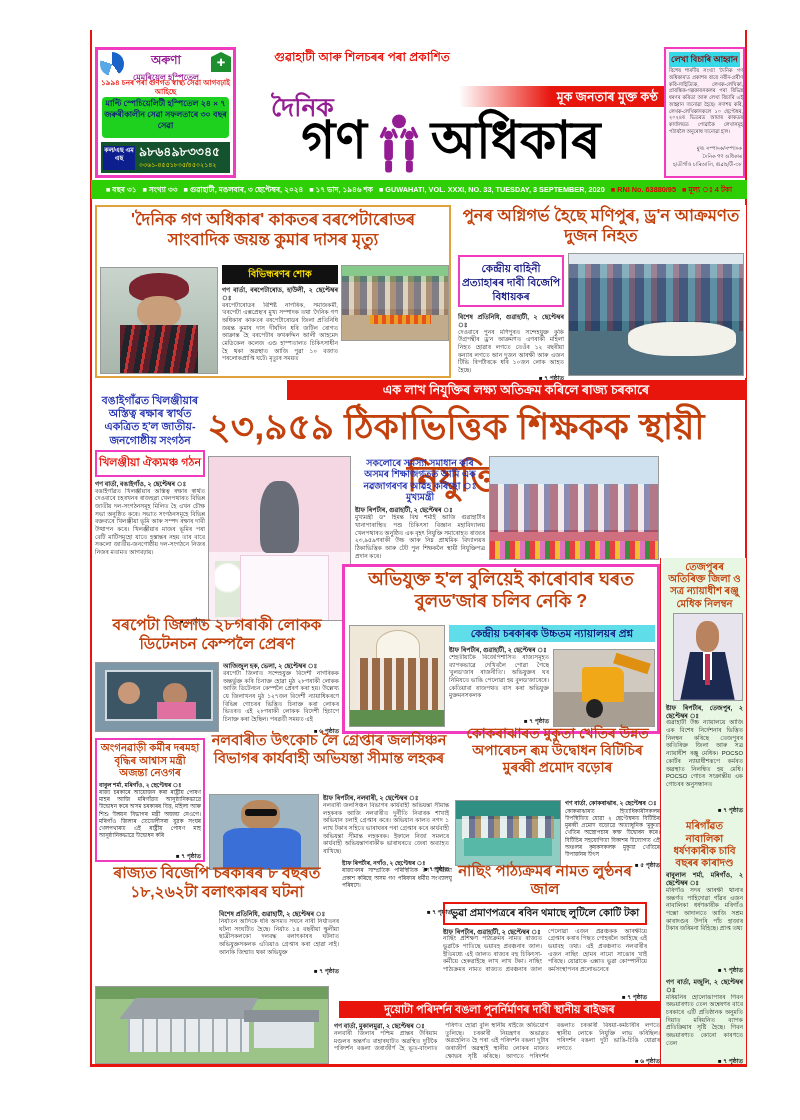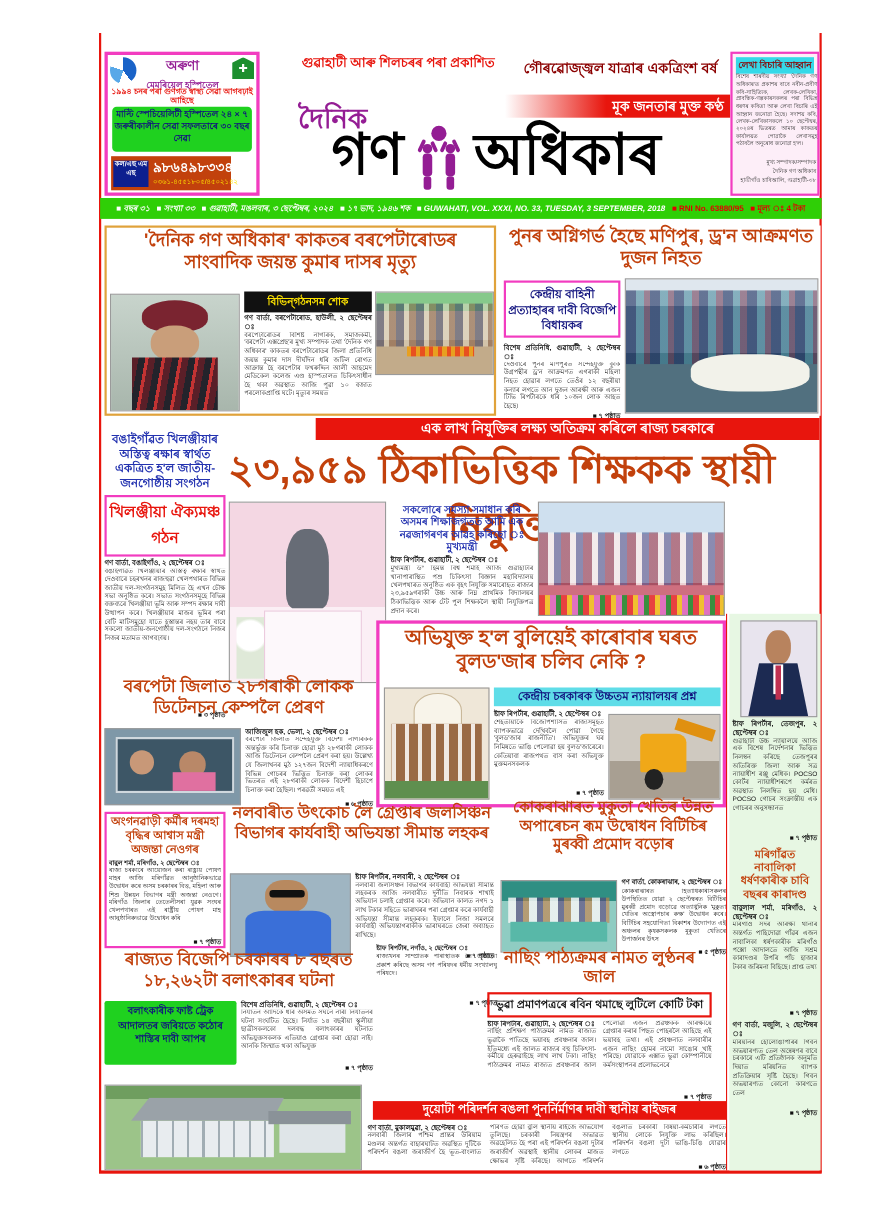--- a/index.html
+++ b/index.html
@@ -62,21 +62,21 @@
   .ph-judge .face{left:33%;top:9%;width:34%;height:36%;background:#b8835e;border-radius:45%;}
   .ph-judge .suit{left:10%;top:44%;width:80%;height:56%;background:#1c2a52;clip-path:polygon(0 100%,18% 0,82% 0,100% 100%);}
   .ph-judge .shirt{left:43%;top:45%;width:14%;height:32%;background:#fff;}
   .ph-judge .tie{left:47%;top:47%;width:7%;height:36%;background:#c03050;}
   .ph-house{background:linear-gradient(180deg,#6f9e5f 0 16%,#9cc489 16%);}
   .ph-house .roof{left:10%;top:14%;width:60%;height:28%;background:#9aa2a8;clip-path:polygon(0 100%,12% 0,100% 0,92% 100%);}
   .ph-house .wall{left:14%;top:42%;width:52%;height:44%;background-color:#e8ecef;background-image:repeating-linear-gradient(90deg,rgba(90,110,120,.5) 0 2px,transparent 2px 14px);}
   .ph-house .roof2{left:64%;top:30%;width:32%;height:16%;background:#8a9298;}
   .ph-house .wall2{left:68%;top:46%;width:26%;height:34%;background:#dfe5e8;}
   .rail{background:#e8150d;}
-  .seg-w{color:#ffffff;font-style:italic;}
+  .seg-w{color:#ffffff;}
   .seg-r{color:#e20000;}
   .band-green{background:#2fcf06;}
   .flag-dark{background:#111;color:#ffe400;font-weight:bold;text-align:center;}
   .cyan-band{background:#5fdde8;color:#10127e;font-weight:bold;text-align:center;}
   .green-ad{background:#1fd11f;color:#10127e;font-weight:bold;text-align:center;border-radius:4px;}
   .cols2{column-count:2;column-gap:6px;}
   .cols3{column-count:3;column-gap:8px;}
 </style>
 </head>
 <body>
@@ -89,30 +89,29 @@
 
   <div class="abs" style="left:76px;top:47px;width:141px;height:131px;border:3px solid #f23cc0;background:#fff;">
     <div class="abs" style="left:2px;top:2px;width:24px;height:24px;border-radius:50%;background:conic-gradient(#1a63c8 0 40%,#ffffff 40% 55%,#58a8e8 55% 80%,#ffffff 80%);"></div>
     <div class="abs purple ctr" style="left:26px;top:1px;width:84px;">
       <div class="b" style="font-size:12px;">অৰুণা</div>
       <div class="b" style="font-size:8px;">মেমৰিয়েল হস্পিতেল</div>
     </div>
     <div class="abs" style="right:2px;top:2px;width:20px;height:20px;background:#1d8f2f;clip-path:polygon(50% 0,100% 25%,100% 100%,0 100%,0 25%);color:#fff;font-size:10px;text-align:center;line-height:22px;">✚</div>
     <div class="abs red b ctr" style="left:3px;top:28px;width:129px;font-size:7.2px;line-height:1.25;">১৯৯৪ চনৰ পৰা গুণগত স্বাস্থ্য সেৱা আগবঢ়াই আহিছে</div>
     <div class="abs green-ad" style="left:4px;top:47px;width:127px;height:41px;font-size:8px;line-height:1.35;padding:2px;">মাল্টি স্পেচিয়েলিটী হস্পিতেল ২৪ × ৭ জৰুৰীকালীন সেৱা সফলতাৰে ৩০ বছৰ সেৱা</div>
-    <div class="abs" style="left:3px;top:92px;width:109px;height:31px;background:#c2410c;">
+    <div class="abs" style="left:3px;top:92px;width:129px;height:31px;background:#14532d;">
       <div class="abs ctr" style="left:2px;top:4px;width:32px;height:24px;background:#0d1f8f;color:#fff;font-size:6.3px;font-weight:bold;line-height:1.2;">কল/এছ এম এছ</div>
       <div class="abs b" style="left:38px;top:1px;width:90px;color:#fff;font-size:12.5px;">৯৮৬৪৯৮৩৩৪৫</div>
       <div class="abs" style="left:38px;top:18px;width:90px;color:#ffe400;font-size:6.3px;">০৩৬১-৪৫৫১৮০৫/৪৫০২১৪২</div>
     </div>
   </div>
 
   <div class="abs red b ctr" style="left:248px;top:50px;width:190px;font-size:12px;line-height:1.3;">গুৱাহাটী আৰু শিলচৰৰ পৰা প্ৰকাশিত</div>
 
-  <div class="abs dred b ctr" style="left:438px;top:52px;width:214px;font-size:13px;">গৌৰৱোজ্জ্বল যাত্ৰাৰ একত্ৰিংশ বৰ্ষ</div>
 
   <div class="abs" style="left:440px;top:86px;width:205px;height:21px;background:linear-gradient(90deg,#ffffff,#e8150d 45%);">
     <div class="abs b" style="right:6px;top:2px;color:#fff;font-size:12.5px;">মূক জনতাৰ মুক্ত কণ্ঠ</div>
   </div>
 
   <div class="abs purple b" style="left:252px;top:88px;font-size:25px;">দৈনিক</div>
   <div class="abs" style="left:218px;top:106px;width:428px;height:74px;display:flex;align-items:center;justify-content:center;gap:6px;">
     <span class="b" style="font-size:52px;color:#000;">গণ</span>
     <svg width="52" height="62" viewBox="0 0 60 70">
       <g fill="#941d94">
@@ -140,34 +139,34 @@
       <div>দৈনিক গণ অধিকাৰ</div>
       <div>হাতীগাঁও চাৰিআলি, গুৱাহাটী-৩৮</div>
     </div>
   </div>
 
   <div class="abs band-green" style="left:72px;top:180px;width:656px;height:19px;display:flex;align-items:center;justify-content:center;gap:6px;font-size:7.3px;font-weight:bold;white-space:nowrap;">
     <span class="seg-w">■ বছৰ ৩১</span>
     <span class="seg-w">■ সংখ্যা ৩৩</span>
     <span class="seg-w">■ গুৱাহাটী, মঙলবাৰ, ৩ ছেপ্টেম্বৰ, ২০২৪</span>
     <span class="seg-w">■ ১৭ ভাদ, ১৯৪৬ শক</span>
-    <span class="seg-w">■ GUWAHATI, VOL. XXXI, NO. 33, TUESDAY, 3 SEPTEMBER, 2018</span>
+    <span class="seg-w">■ GUWAHATI, VOL. XXXI, NO. 33, TUESDAY, 3 SEPTEMBER, 2020</span>
     <span class="seg-r">■ RNI No. 63880/95</span>
     <span class="seg-r">■ মূল্য ঃ 4 টকা</span>
   </div>
 
   <div class="abs" style="left:76px;top:205px;width:356px;height:173px;border:2px solid #e0a23a;background:#fff;">
     <div class="hl abs" style="left:2px;top:2px;width:348px;font-size:16.5px;">'দৈনিক গণ অধিকাৰ' কাকতৰ বৰপেটাৰোডৰ সাংবাদিক জয়ন্ত কুমাৰ দাসৰ মৃত্যু</div>
     <div class="ph ph-portrait" style="left:3px;top:60px;width:118px;height:107px;">
         <div class="cap"></div>
         <div class="face"></div>
         <div class="scarf"></div>
       </div>
     <div class="abs" style="left:125px;top:58px;width:116px;">
-      <div class="flag-dark" style="font-size:9.5px;padding:2px 0;">বিভিন্গঠনসম শোক</div>
+      <div class="flag-dark" style="font-size:9.5px;padding:2px 0;">বিভিন্ধৰণৰ শোক</div>
       <div class="by" style="margin-top:2px;">গণ বাৰ্তা, বৰপেটাৰোড, হাউলী, ২ ছেপ্টেম্বৰ ঃ</div>
       <div class="bd" style="height:78px;overflow:hidden;">বৰপেটাৰোডৰ বিশিষ্ট নাগৰিক, সমাজকৰ্মী, 'বৰপেটা এক্সপ্ৰেছ'ৰ মুখ্য সম্পাদক তথা 'দৈনিক গণ অধিকাৰ' কাকতৰ বৰপেটাৰোডৰ জিলা প্ৰতিনিধি জয়ন্ত কুমাৰ দাস দীৰ্ঘদিন ধৰি জটিল ৰোগত আক্ৰান্ত হৈ বৰপেটাৰ ফখৰুদ্দিন আলী আহমেদ মেডিকেল কলেজ এণ্ড হাস্পতালত চিকিৎসাধীন হৈ থকা অৱস্থাত আজি পুৱা ১০ বজাত পৰলোকপ্ৰাপ্তি ঘটে। মৃত্যুৰ সময়ত</div>
       <div class="ct">■ ৭ পৃষ্ঠাত</div>
     </div>
     <div class="ph ph-funeral" style="left:244px;top:58px;width:108px;height:76px;">
         <div class="crowd"></div>
         <div class="garland"></div>
       </div>
   </div>
 
@@ -183,21 +182,21 @@
         <div class="crowd"></div>
         <div class="patient"></div>
       </div>
   </div>
 
   <div class="abs" style="left:268px;top:380px;width:458px;height:20px;background:#e8150d;color:#fff;font-weight:bold;font-size:12.5px;text-align:center;line-height:20px;">এক লাখ নিযুক্তিৰ লক্ষ্য অতিক্ৰম কৰিলে ৰাজ্য চৰকাৰে</div>
   <div class="abs hl" style="left:148px;top:401px;width:578px;font-size:36px;line-height:1.45;">২৩,৯৫৯ ঠিকাভিত্তিক শিক্ষকক স্থায়ী নিযুক্তি</div>
 
   <div class="abs" style="left:76px;top:394px;width:110px;">
     <div class="hl blue" style="font-size:10.8px;">বঙাইগাঁৱত খিলঞ্জীয়াৰ অস্তিত্ব ৰক্ষাৰ স্বাৰ্থত একত্ৰিত হ'ল জাতীয়-জনগোষ্ঠীয় সংগঠন</div>
-    <div class="pinkbox ctr red b" style="font-size:14px;margin:3px 0;padding:2px 0;">খিলঞ্জীয়া ঐক্যমঞ্চ গঠন</div>
+    <div class="pinkbox ctr red b" style="font-size:11px;margin:3px 0;padding:2px 0;">খিলঞ্জীয়া ঐক্যমঞ্চ গঠন</div>
     <div class="by">গণ বাৰ্তা, বঙাইগাঁও, ২ ছেপ্টেম্বৰ ঃ</div>
     <div class="bd" style="height:128px;overflow:hidden;">বঙাইগাঁৱত খিলঞ্জীয়াৰ অস্তিত্ব ৰক্ষাৰ স্বাৰ্থত দেওবাৰে চহৰখনৰ ৰাজহুৱা খেলপথাৰত বিভিন্ন জাতীয় দল-সংগঠনসমূহ মিলিত হৈ এখন চৌক্ষ সভা অনুষ্ঠিত কৰে। সভাত সংগঠনসমূহে বিভিন্ন বক্তব্যৰে খিলঞ্জীয়া ভূমি আৰু সম্পদ ৰক্ষাৰ দাবী উত্থাপন কৰে। খিলঞ্জীয়াৰ মাজৰ ভূমিৰ পৰা বেটি মাটিসমূহো যাতে হস্তান্তৰ নহয় তাৰ বাবে সকলো জাতীয়-জনগোষ্ঠীয় দল-সংগঠনে নিজৰ নিজৰ মতামত আগবঢ়ায়।</div>
     <div class="ct">■ ৩ পৃষ্ঠাত</div>
   </div>
 
   <div class="ph ph-podium" style="left:189px;top:456px;width:143px;height:165px;">
       <div class="fig"></div>
       <div class="pod"></div>
       <div class="flw"></div>
     </div>
@@ -209,20 +208,21 @@
     <div class="ct">■ ৭ পৃষ্ঠাত</div>
   </div>
 
   <div class="ph ph-stage" style="left:470px;top:456px;width:170px;height:104px;">
       <div class="people"></div>
       <div class="flowers"></div>
     </div>
 
   <div class="abs rail" style="left:641px;top:558px;width:1px;height:506px;"></div>
   <div class="abs" style="left:644px;top:558px;width:83px;height:506px;background:#e7f7e3;padding:3px;">
+    <div class="hl" style="font-size:10px;">তেজপুৰৰ অতিৰিক্ত জিলা ও সত্ৰ ন্যায়াধীশ ৰঞ্জু মেধিক নিলম্বন</div>
     <div class="ph ph-judge" style="position:relative;left:3px;top:0;width:70px;height:88px;margin:3px auto;">
         <div class="face"></div>
         <div class="suit"></div>
         <div class="shirt"></div>
         <div class="tie"></div>
       </div>
     <div class="by">ষ্টাফ ৰিপৰ্টাৰ, তেজপুৰ, ২ ছেপ্টেম্বৰ ঃ</div>
     <div class="bd" style="height:86px;overflow:hidden;">গুৱাহাটী উচ্চ ন্যায়ালয়ে আজি এক বিশেষ নিৰ্দেশনাৰ ভিত্তিত নিলম্বন কৰিছে তেজপুৰৰ অতিৰিক্ত জিলা আৰু সত্ৰ ন্যায়াধীশ ৰঞ্জু মেধিক। POCSO কোৰ্টৰ ন্যায়াধীশৰূপে কৰ্মৰত অৱস্থাত নিলম্বিত হয় মেধি। POCSO গোচৰ সংক্ৰান্তীয় এক গোচৰৰ অনুসন্ধানত</div>
     <div class="ct">■ ৭ পৃষ্ঠাত</div>
 
@@ -300,21 +300,20 @@
       </div>
     <div class="abs" style="left:110px;top:74px;width:95px;">
       <div class="by" style="font-size:6px;">গণ বাৰ্তা, কোকৰাঝাৰ, ২ ছেপ্টেম্বৰ ঃ</div>
       <div class="bd" style="font-size:5.6px;height:52px;overflow:hidden;">কোকৰাঝাৰত হিতাধিকাৰীসকলৰ উপস্থিতিত যোৱা ২ ছেপ্টেম্বৰত বিটিচিৰ মুৰব্বী প্ৰমোদ বড়োৱে অত্যাধুনিক 'মুকুতা খেতিৰ অস্ত্ৰোপচাৰ কক্ষ' উদ্বোধন কৰে। বিটিচিৰ সহযোগিতা বিকাশৰ উদ্যোগত এই অঞ্চলৰ কৃষকসকলক মুকুতা খেতিৰে উপাৰ্জনৰ উৎস</div>
       <div class="ct">■ ৫ পৃষ্ঠাত</div>
     </div>
   </div>
 
   <div class="abs" style="left:76px;top:864px;width:244px;">
     <div class="hl" style="font-size:15.5px;">ৰাজ্যত বিজেপি চৰকাৰৰ ৮ বছৰত ১৮,২৬২টা বলাৎকাৰৰ ঘটনা</div>
-    <div class="abs green-ad" style="left:0;top:46px;width:120px;height:58px;font-size:9px;line-height:1.4;padding:3px 2px;border-radius:2px;">বলাৎকাৰীক ফাষ্ট ট্ৰেক আদালতৰ জৰিয়তে কঠোৰ শাস্তিৰ দাবী আপৰ</div>
     <div class="abs" style="left:124px;top:46px;width:120px;">
       <div class="by">বিশেষ প্ৰতিনিধি, গুৱাহাটী, ২ ছেপ্টেম্বৰ ঃ</div>
       <div class="bd" style="height:48px;overflow:hidden;">নিৰ্যাতন আদিকে ধৰি অসমত সঘনে নাৰী নিৰ্যাতনৰ ঘটনা সংঘটিত হৈছে। নিৰ্যাত ১৪ বছৰীয়া স্কুলীয়া ছাত্ৰীসকলকো দলবদ্ধ বলাৎকাৰৰ ঘটনাত অভিযুক্তসকলক এতিয়াও গ্ৰেপ্তাৰ কৰা হোৱা নাই। আনকি জিম্মাত থকা অভিযুক্ত</div>
       <div class="ct">■ ৭ পৃষ্ঠাত</div>
     </div>
   </div>
 
   <div class="abs" style="left:323px;top:858px;width:110px;">
     <div class="by" style="margin-top:2px;font-size:5.8px;">ষ্টাফ ৰিপৰ্টাৰ, নগাঁও, ২ ছেপ্টেম্বৰ ঃ</div>
     <div class="bd" style="font-size:5.6px;height:40px;overflow:hidden;">ৰাজ্যখনৰ সাম্প্ৰতিক পৰিস্থিতিক লৈ উদ্বিগ্নতা প্ৰকাশ কৰিছে অসম গণ পৰিষদৰ ধৰ্মীয় সংখ্যালঘু পৰিষদে।</div>

